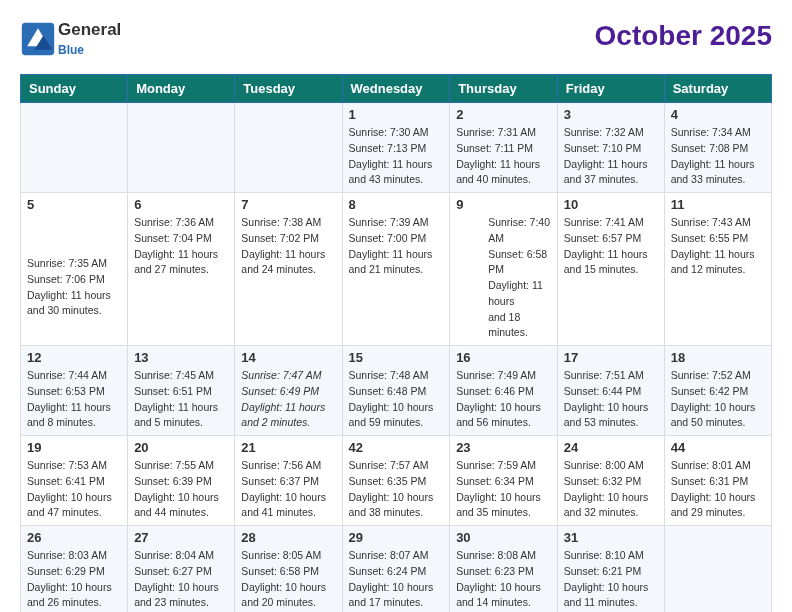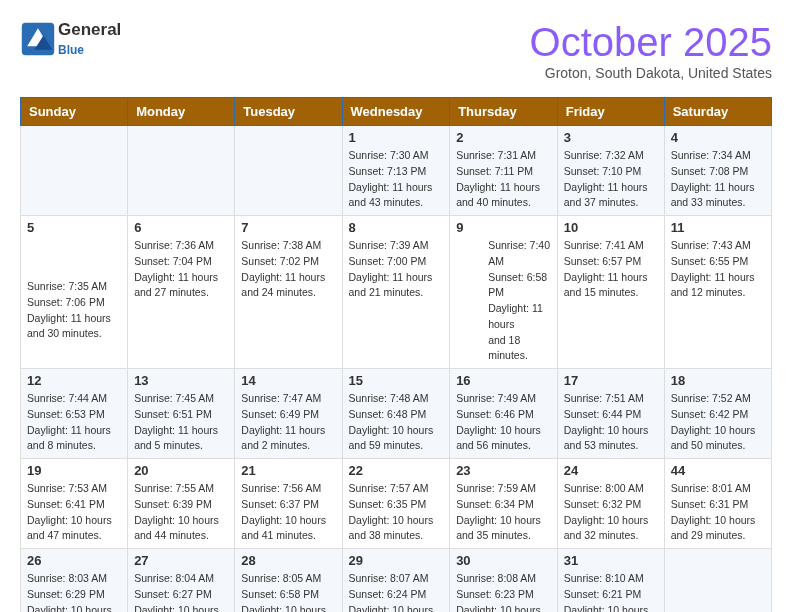--- a/index.html
+++ b/index.html
@@ -22,35 +22,35 @@
     }
     .logo-icon {
       width: 36px;
       height: 36px;
       margin-right: 2px;
     }
     .title-block {
       text-align: right;
     }
     .month-title {
-      font-size: 40px;
-      font-weight: normal;
-      color: #8b5cf6;
+      font-size: 28px;
+      font-weight: bold;
+      color: #4c1d95;
     }
     .location {
       font-size: 14px;
       color: #555;
     }
     .calendar {
       width: 100%;
       border-collapse: collapse;
       border: 1px solid #ccc;
     }
     .calendar th {
-      background-color: #a16207;
+      background-color: #0f766e;
       color: #fff;
       text-align: left;
       padding: 6px 8px;
       font-size: 13px;
       font-weight: bold;
       border: 1px solid #2a6db5;
     }
     .calendar td {
       vertical-align: top;
       padding: 4px 6px;
@@ -89,21 +89,20 @@
       <polygon points="20,8 32,28 8,28" fill="white"></polygon>
       <polygon points="26,16 36,32 16,32" fill="#1a4d8f"></polygon>
     </svg>
     <div>
       <span style="font-size:17px;font-weight:bold;color:#333;">General</span><br>
       <span style="font-size:12px;font-weight:bold;color:#2a6db5;">Blue</span>
     </div>
   </div>
   <div class="title-block">
     <div class="month-title">October 2025</div>
-    <div class="location">Groton, South Dakota, United States</div>
   </div>
 </div>
 
 <table class="calendar">
   <thead>
     <tr>
     <th>Sunday</th>
         <th>Monday</th>
         <th>Tuesday</th>
         <th>Wednesday</th>
@@ -207,21 +206,21 @@
         </td>
         <td>
           <div class="day-number">13</div>
           <div class="day-info" style="white-space: pre-line;">Sunrise: 7:45 AM
 Sunset: 6:51 PM
 Daylight: 11 hours
 and 5 minutes.</div>
         </td>
         <td>
           <div class="day-number">14</div>
-          <div class="day-info" style="white-space: pre-line;">Sunrise: 7:47 AM
+          <div class="day-info" style="white-space: pre-line; font-style: italic;">Sunrise: 7:47 AM
 Sunset: 6:49 PM
 Daylight: 11 hours
 and 2 minutes.</div>
         </td>
         <td>
           <div class="day-number">15</div>
           <div class="day-info" style="white-space: pre-line;">Sunrise: 7:48 AM
 Sunset: 6:48 PM
 Daylight: 10 hours
 and 59 minutes.</div>
@@ -264,21 +263,21 @@
 and 44 minutes.</div>
         </td>
         <td>
           <div class="day-number">21</div>
           <div class="day-info" style="white-space: pre-line;">Sunrise: 7:56 AM
 Sunset: 6:37 PM
 Daylight: 10 hours
 and 41 minutes.</div>
         </td>
         <td>
-          <div class="day-number">22</div>
+          <div class="day-number">42</div>
           <div class="day-info" style="white-space: pre-line;">Sunrise: 7:57 AM
 Sunset: 6:35 PM
 Daylight: 10 hours
 and 38 minutes.</div>
         </td>
         <td>
           <div class="day-number">23</div>
           <div class="day-info" style="white-space: pre-line;">Sunrise: 7:59 AM
 Sunset: 6:34 PM
 Daylight: 10 hours

